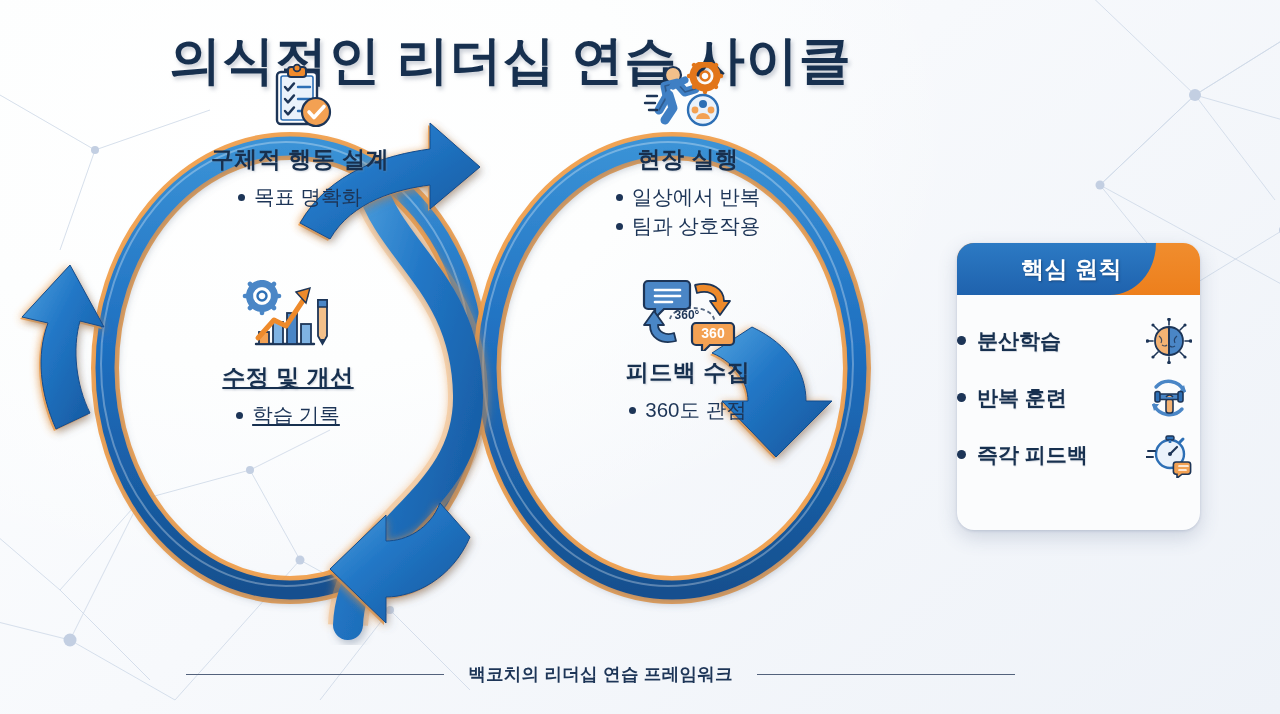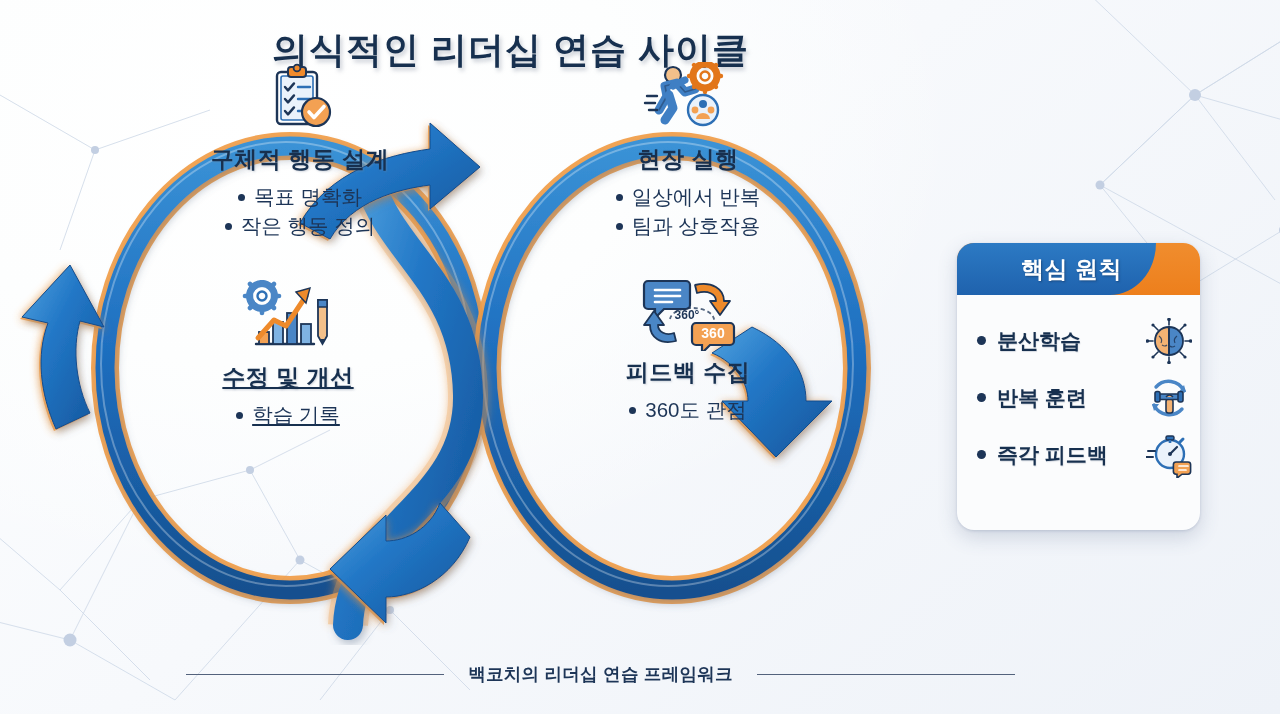--- a/index.html
+++ b/index.html
@@ -17,21 +17,21 @@
       radial-gradient(ellipse 900px 600px at 22% 18%, #ffffff 0%, #fdfefe 40%, rgba(255,255,255,0) 75%),
       linear-gradient(140deg,#fdfeff 0%,#f7f9fc 45%,#eef2f8 100%);
   }
   
   #bg-net { position:absolute; inset:0; width:1280px; height:714px; }
 
   
   .title {
     position:absolute; top:26px; left:0; width:1021px;
     text-align:center;
-    font-size:36px; font-weight:bold;
+    font-size:52px; font-weight:bold;
     letter-spacing:1px;
     color:#17304f;
     text-shadow:2px 3px 4px rgba(120,130,150,.40);
     white-space:nowrap;
   }
 
   
   #diagram { position:absolute; left:0; top:105px; width:960px; height:540px; }
 
   
@@ -86,21 +86,21 @@
     line-height:52px; text-align:center;
     font-size:23px; font-weight:bold; color:#ffffff;
     letter-spacing:.5px;
     text-shadow:1px 1px 2px rgba(20,50,90,.55);
     padding-right:14px;
     white-space:nowrap;
   }
   #panel-body { padding:17px 0 0 0; }
   .prow {
     display:flex; align-items:center;
-    height:57px; padding-left:20px; padding-right:8px;
+    height:57px; padding-right:8px;
   }
   .prow .dot {
     width:9px; height:9px; border-radius:50%;
     background:#1d3557; flex:0 0 auto; margin-right:11px;
   }
   .prow .lbl {
     font-size:21px; font-weight:bold; color:#17304f;
     white-space:nowrap; flex:1 1 auto;
     text-shadow:.5px .5px 1px rgba(140,150,170,.3);
   }
@@ -235,21 +235,20 @@
             <line x1="36" y1="37" x2="48" y2="37"></line>
           <line x1="36" y1="49" x2="44" y2="49"></line>
         </g>
         <circle cx="54" cy="50" r="14" fill="#f3a153" stroke="#1d3557" stroke-width="2.2"></circle>
         <path d="M47,50 l5,5.5 l10,-11" fill="none" stroke="#ffffff" stroke-width="3.6" stroke-linecap="round" stroke-linejoin="round"></path>
       </svg>
     </div>
     <h3>구체적 행동 설계</h3>
     <ul>
       <li><span class="b"></span><span>목표 명확화</span></li>
-      <li><span class="b"></span><span>작은 행동 정의</span></li>
     </ul>
   </div>
 
   <div class="quad" id="quad-2">
     <div class="icon">
       <svg width="90" height="76" viewBox="0 0 90 76">
         <circle cx="30" cy="13" r="8" fill="#f3c08a" stroke="#1d3557" stroke-width="2.2"></circle>
         <path d="M16,48 L24,34 L22,24 L34,21 L42,30 L52,27" fill="none" stroke="#3f7fc4" stroke-width="9" stroke-linecap="round" stroke-linejoin="round"></path>
         <path d="M16,48 L24,34 L22,24 L34,21 L42,30 L52,27" fill="none" stroke="#1d3557" stroke-width="1.6" stroke-linecap="round" stroke-linejoin="round" opacity="0.5"></path>
         <path d="M26,33 L30,46 L22,58" fill="none" stroke="#3f7fc4" stroke-width="9" stroke-linecap="round" stroke-linejoin="round"></path>

